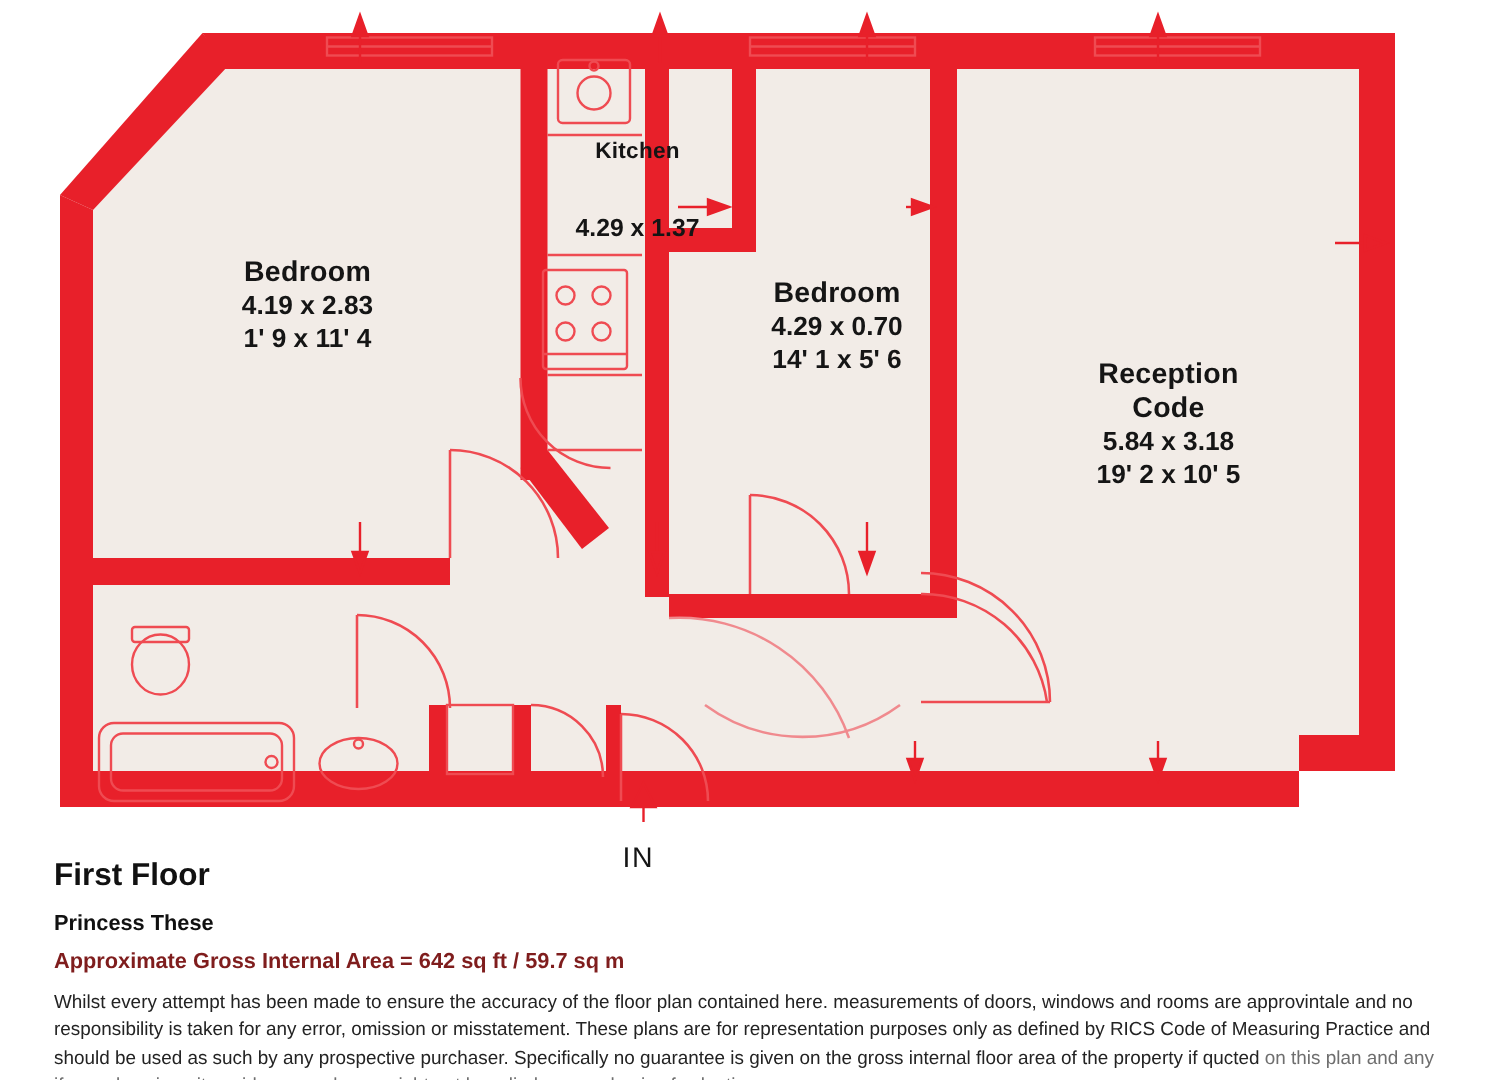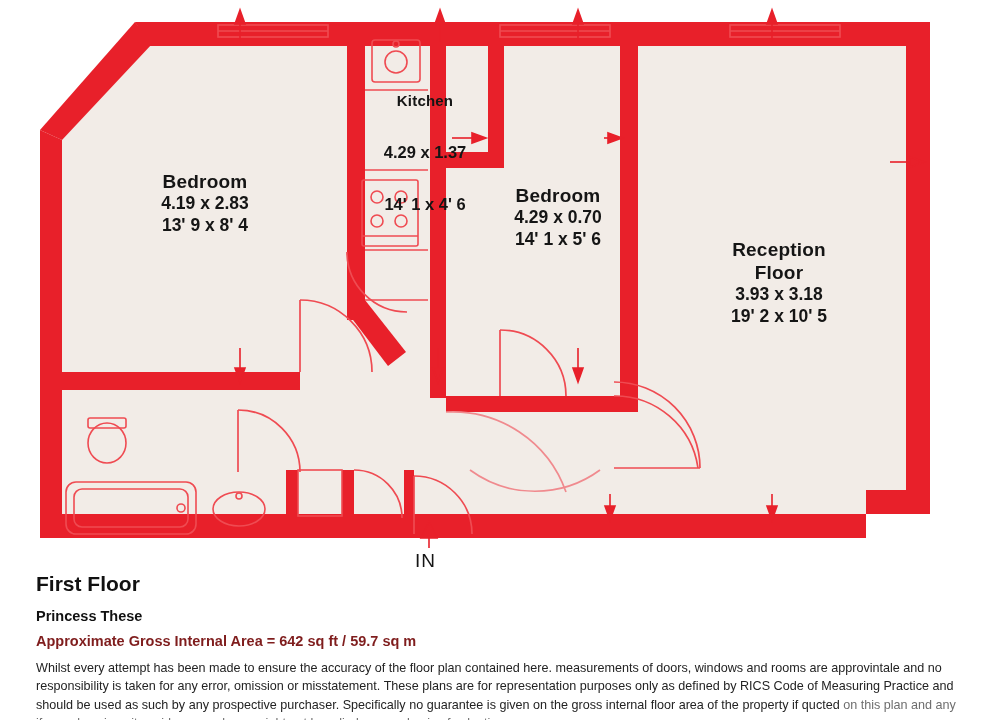--- a/index.html
+++ b/index.html
@@ -272,43 +272,42 @@
 
   <g fill="#e8202a" stroke="#e8202a" stroke-width="1.6">
     <line x1="429" y1="548" x2="429" y2="530"></line>
     <polygon points="429,522 421,538 437,538"></polygon>
   </g>
 </svg>
 
 <div class="room-label small" style="left:330px; top:92px; width:190px;">
   <div class="name">Kitchen</div>
   <div class="dim">4.29 x 1.37</div>
-  <div class="dim">14' 1 x 4' 6</div>
 </div>
 
 <div class="room-label" style="left:110px; top:170px; width:190px;">
   <div class="name">Bedroom</div>
   <div class="dim">4.19 x 2.83</div>
-  <div class="dim">13' 9 x 8' 4</div>
+  <div class="dim">1' 9 x 11' 4</div>
 </div>
 
 <div class="room-label" style="left:461px; top:184px; width:194px;">
   <div class="name">Bedroom</div>
   <div class="dim">4.29 x 0.70</div>
   <div class="dim">14' 1 x 5' 6</div>
 </div>
 
 <div class="room-label" style="left:684px; top:238px; width:190px;">
   <div class="name">Reception</div>
-  <div class="name">Floor</div>
-  <div class="dim">3.93 x 3.18</div>
+  <div class="name">Code</div>
+  <div class="dim">5.84 x 3.18</div>
   <div class="dim">19' 2 x 10' 5</div>
 </div>
 
-<div id="in-label" style="left:415px; top:550px;">IN</div>
+<div id="in-label" style="left:415px; top:562px;">IN</div>
 
 <div id="footer">
   <div class="floor-title">First Floor</div>
   <div class="prop-name">Princess These</div>
   <div class="area">Approximate Gross Internal Area = 642 sq ft / 59.7 sq m</div>
   <div class="disclaimer">
     <span>Whilst every attempt has been made to ensure the accuracy of the floor plan contained here. measurements of doors, windows and rooms are approvintale</span>
     <span>and no responsibility is taken for any error, omission or misstatement. These plans are for representation purposes only as defined by RICS Code of Measuring</span>
     <span>Practice and should be used as such by any prospective purchaser. Specifically no guarantee is given on the gross internal floor area of the property if qucted</span>
     <span class="faded">on this plan and any ifears plans in unity quidances only copyright not be relied on as a basis of valuation.</span>

